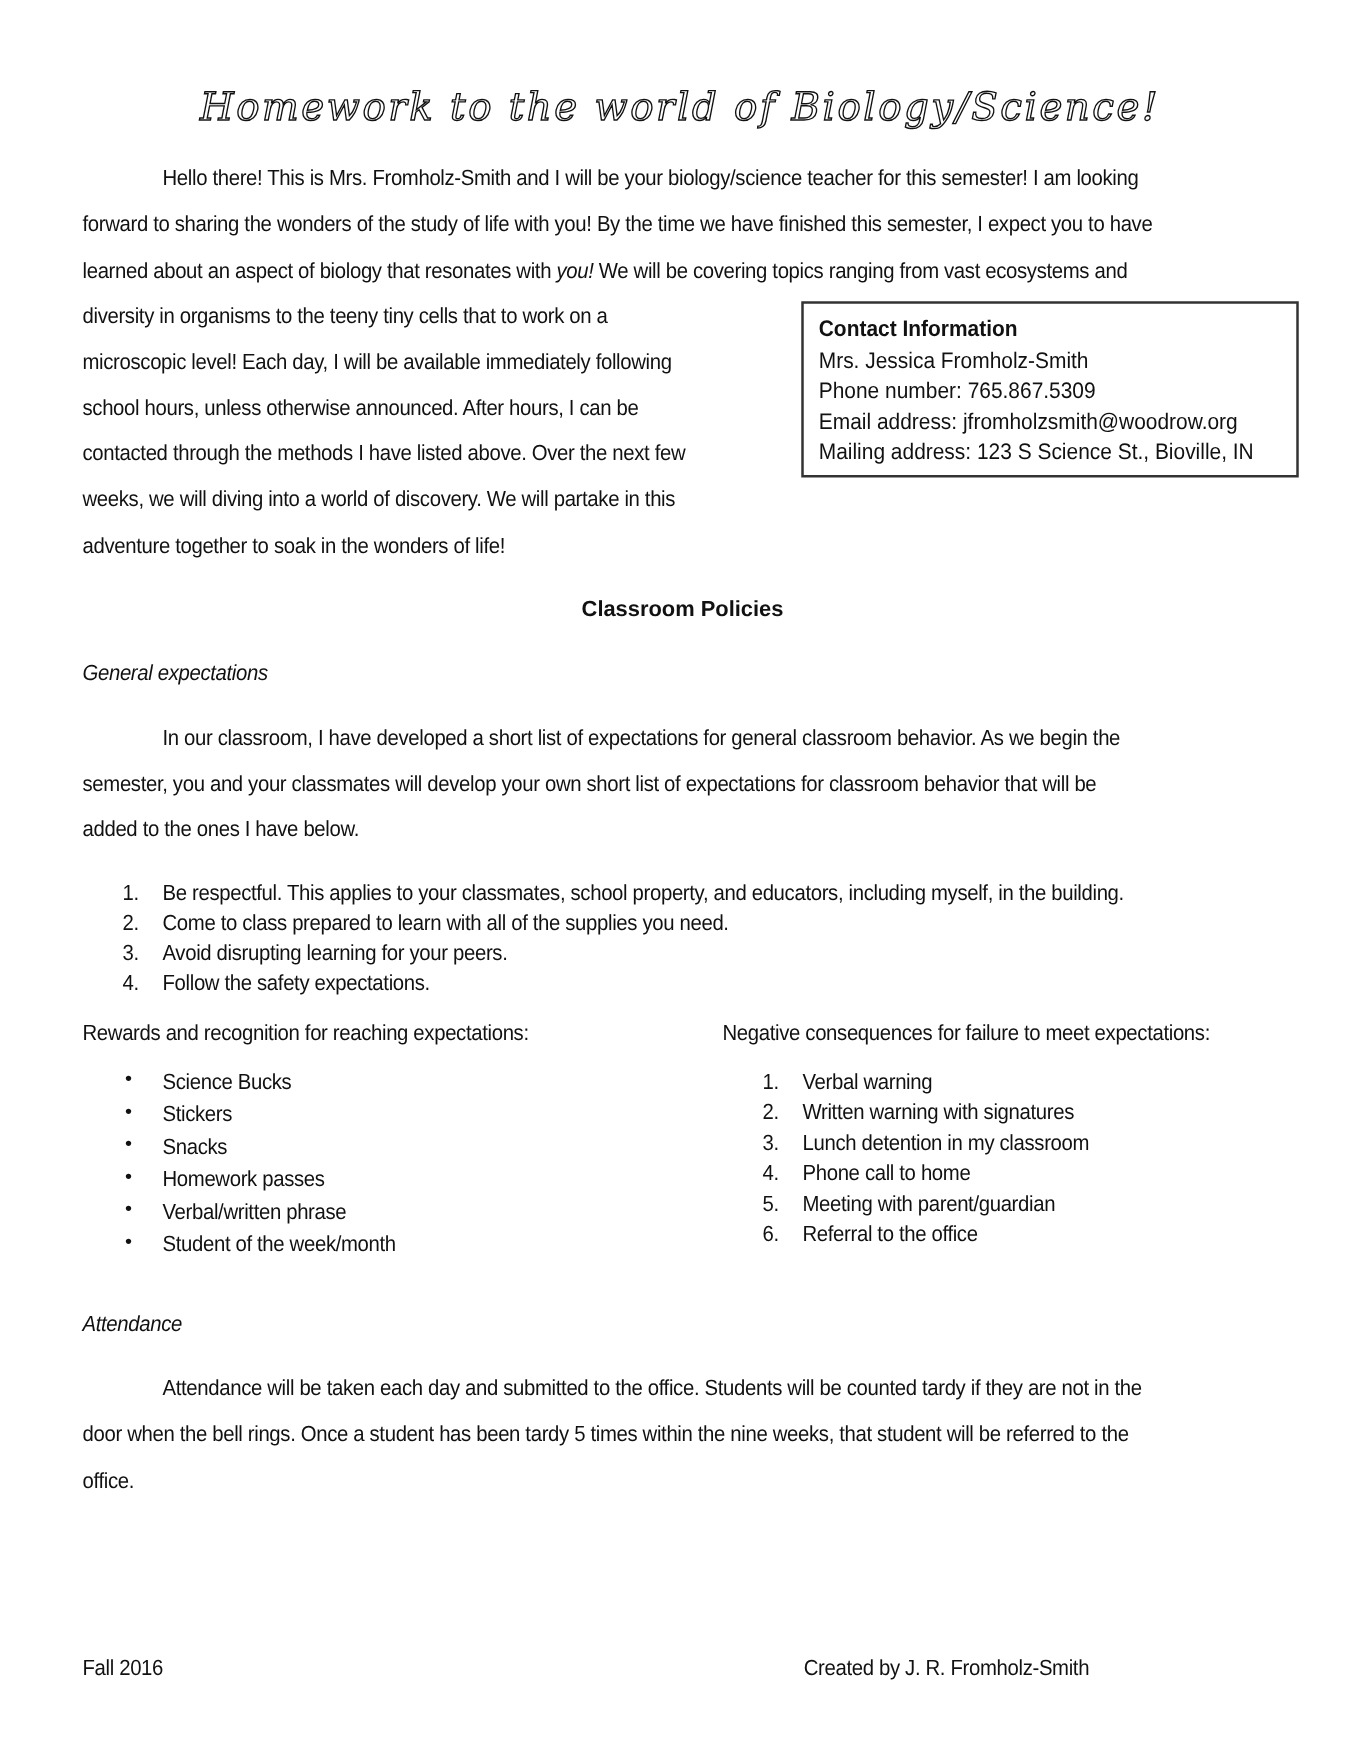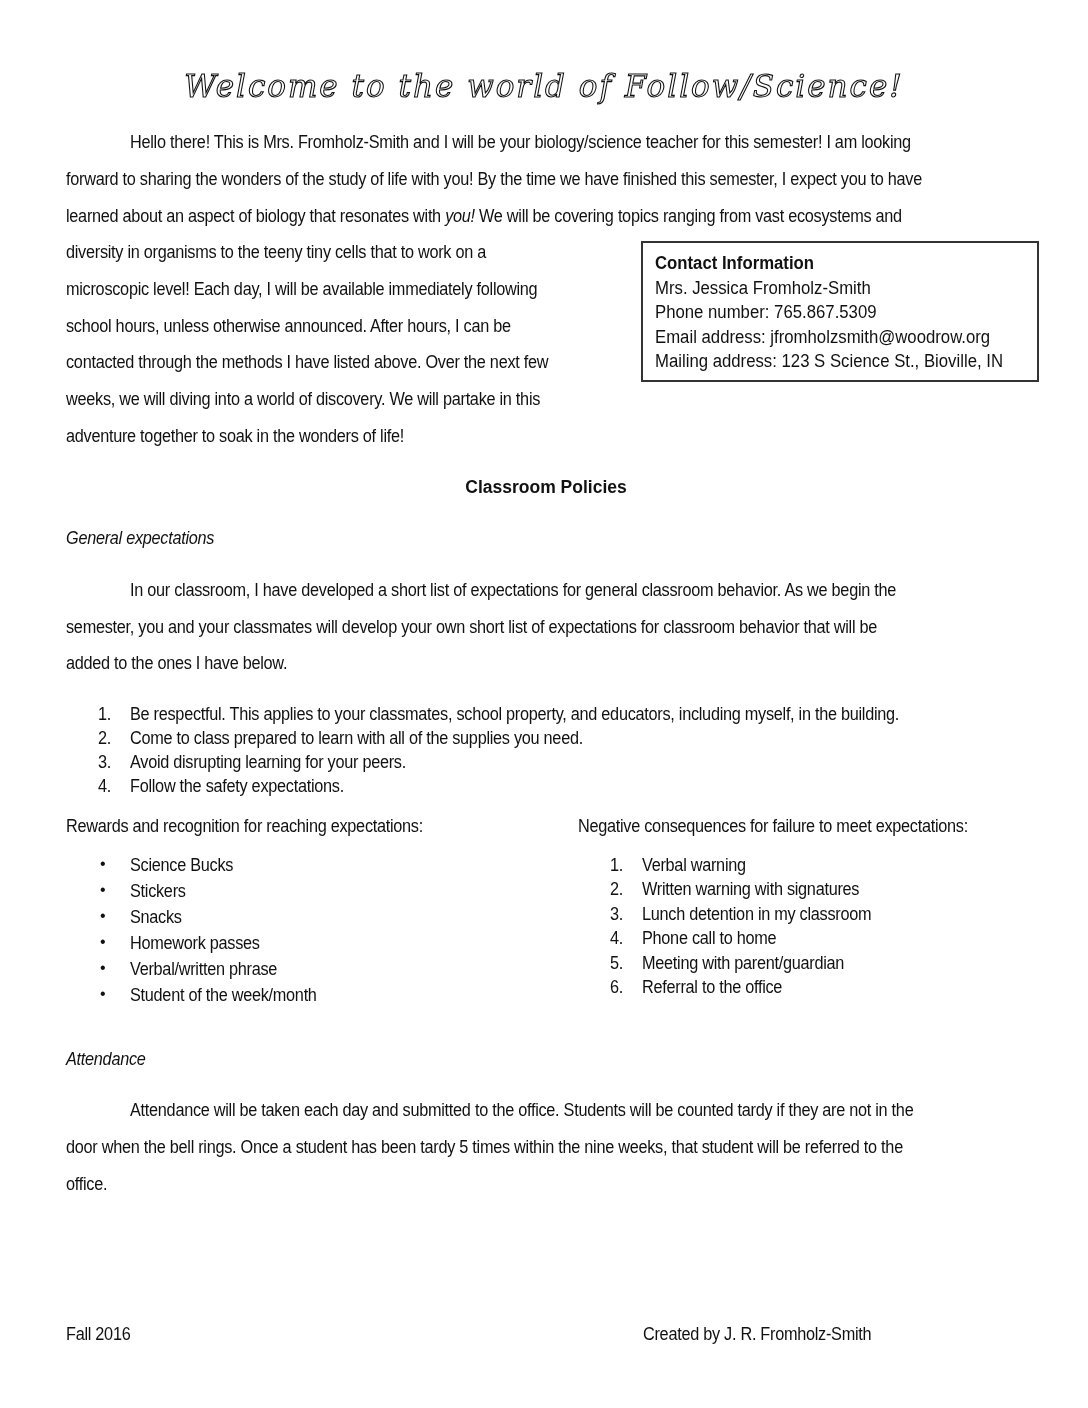--- a/index.html
+++ b/index.html
@@ -17,21 +17,21 @@
              font-size: 18px; line-height: 24.5px; }
   .contact div { white-space: nowrap; transform: scaleX(0.93); transform-origin: left; }
   .contact .bold { font-weight: bold; }
   .heading { left: 0; width: 1092px; text-align: center; font-weight: bold; }
   .ital { font-style: italic; }
   .bullet { font-size: 16px; }
 </style>
 </head>
 <body>
 
-<div class="abs title">Welcome to the world of Follow/Science!</div>
+<div class="abs title">Homework to the world of Biology/Science!</div>
 
 <div class="abs line indent" style="top:132px">Hello there! This is Mrs. Fromholz-Smith and I will be your biology/science teacher for this semester! I am looking</div>
 <div class="abs line" style="top:169px">forward to sharing the wonders of the study of life with you! By the time we have finished this semester, I expect you to have</div>
 <div class="abs line" style="top:206px"><span>learned about an aspect of biology that resonates with </span><span class="ital">you!</span><span> We will be covering topics ranging from vast ecosystems and</span></div>
 <div class="abs line" style="top:242px">diversity in organisms to the teeny tiny cells that to work on a</div>
 <div class="abs line" style="top:279px">microscopic level! Each day, I will be available immediately following</div>
 <div class="abs line" style="top:316px">school hours, unless otherwise announced. After hours, I can be</div>
 <div class="abs line" style="top:352px">contacted through the methods I have listed above. Over the next few</div>
 <div class="abs line" style="top:389px">weeks, we will diving into a world of discovery. We will partake in this</div>
 <div class="abs line" style="top:426px">adventure together to soak in the wonders of life!</div>

